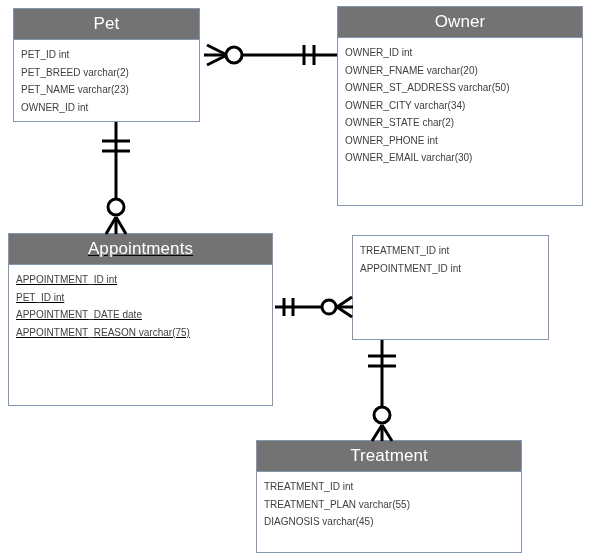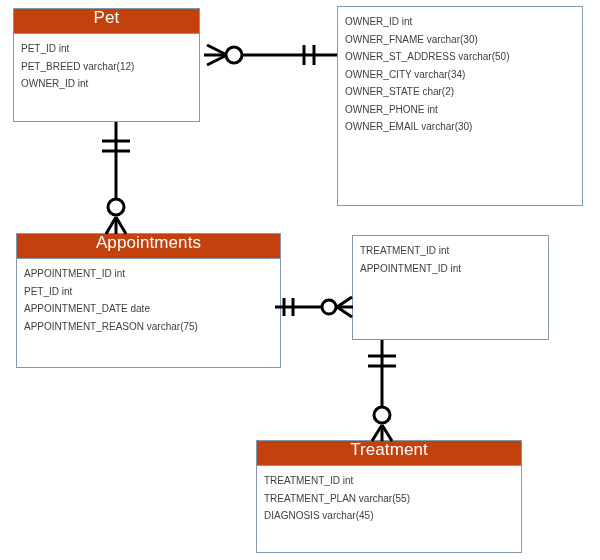--- a/index.html
+++ b/index.html
@@ -19,26 +19,26 @@
     height: 560px;
   }
   .entity {
     position: absolute;
     box-sizing: border-box;
     border: 1px solid #8497b0;
     background: #ffffff;
   }
   .entity-header {
     box-sizing: border-box;
-    background: #c2410c;
+    background: #737373;
     color: #ffffff;
     text-align: center;
     font-size: 17px;
     line-height: 1;
-    padding: 0 0 7px 0;
+    padding: 6px 0 7px 0;
     border-bottom: 1px solid #8497b0;
     letter-spacing: 0.1px;
   }
   .entity-body {
     box-sizing: border-box;
     padding: 6px 6px 6px 7px;
     color: #404040;
     font-size: 10px;
     line-height: 17.5px;
   }
@@ -56,38 +56,40 @@
 </style>
 </head>
 <body>
 
 <div id="canvas">
 
   <div class="entity" style="left:13px; top:8px; width:187px; height:114px;">
     <div class="entity-header">Pet</div>
     <div class="entity-body">
       <div class="attr">PET_ID int</div>
-      <div class="attr">PET_BREED varchar(12)</div>
+      <div class="attr">PET_BREED varchar(2)</div>
+      <div class="attr">PET_NAME varchar(23)</div>
       <div class="attr">OWNER_ID int</div>
     </div>
   </div>
 
   <div class="entity" style="left:337px; top:6px; width:246px; height:200px;">
+    <div class="entity-header">Owner</div>
     <div class="entity-body">
       <div class="attr">OWNER_ID int</div>
-      <div class="attr">OWNER_FNAME varchar(30)</div>
+      <div class="attr">OWNER_FNAME varchar(20)</div>
       <div class="attr">OWNER_ST_ADDRESS varchar(50)</div>
       <div class="attr">OWNER_CITY varchar(34)</div>
       <div class="attr">OWNER_STATE char(2)</div>
       <div class="attr">OWNER_PHONE int</div>
       <div class="attr">OWNER_EMAIL varchar(30)</div>
     </div>
   </div>
 
-  <div class="entity" style="left:16px; top:233px; width:265px; height:135px;">
+  <div class="entity" style="left:8px; top:233px; width:265px; height:173px;text-decoration:underline;">
     <div class="entity-header">Appointments</div>
     <div class="entity-body">
       <div class="attr">APPOINTMENT_ID int</div>
       <div class="attr">PET_ID int</div>
       <div class="attr">APPOINTMENT_DATE date</div>
       <div class="attr">APPOINTMENT_REASON varchar(75)</div>
     </div>
   </div>
 
   <div class="entity" style="left:352px; top:235px; width:197px; height:105px;">

